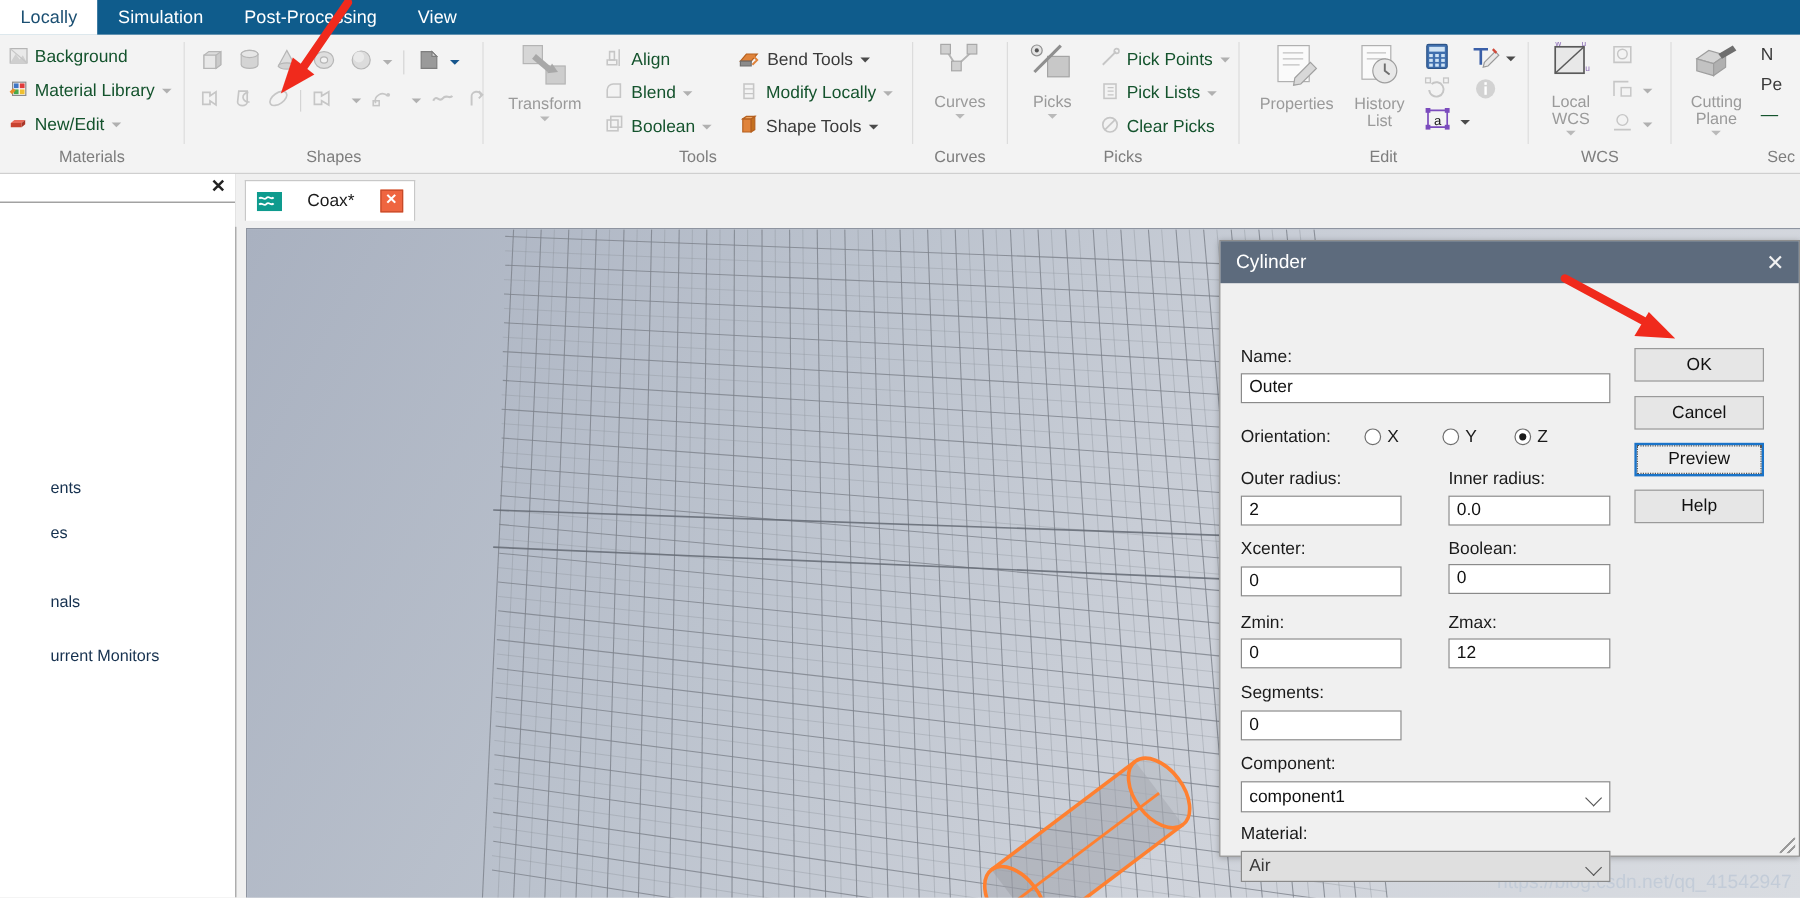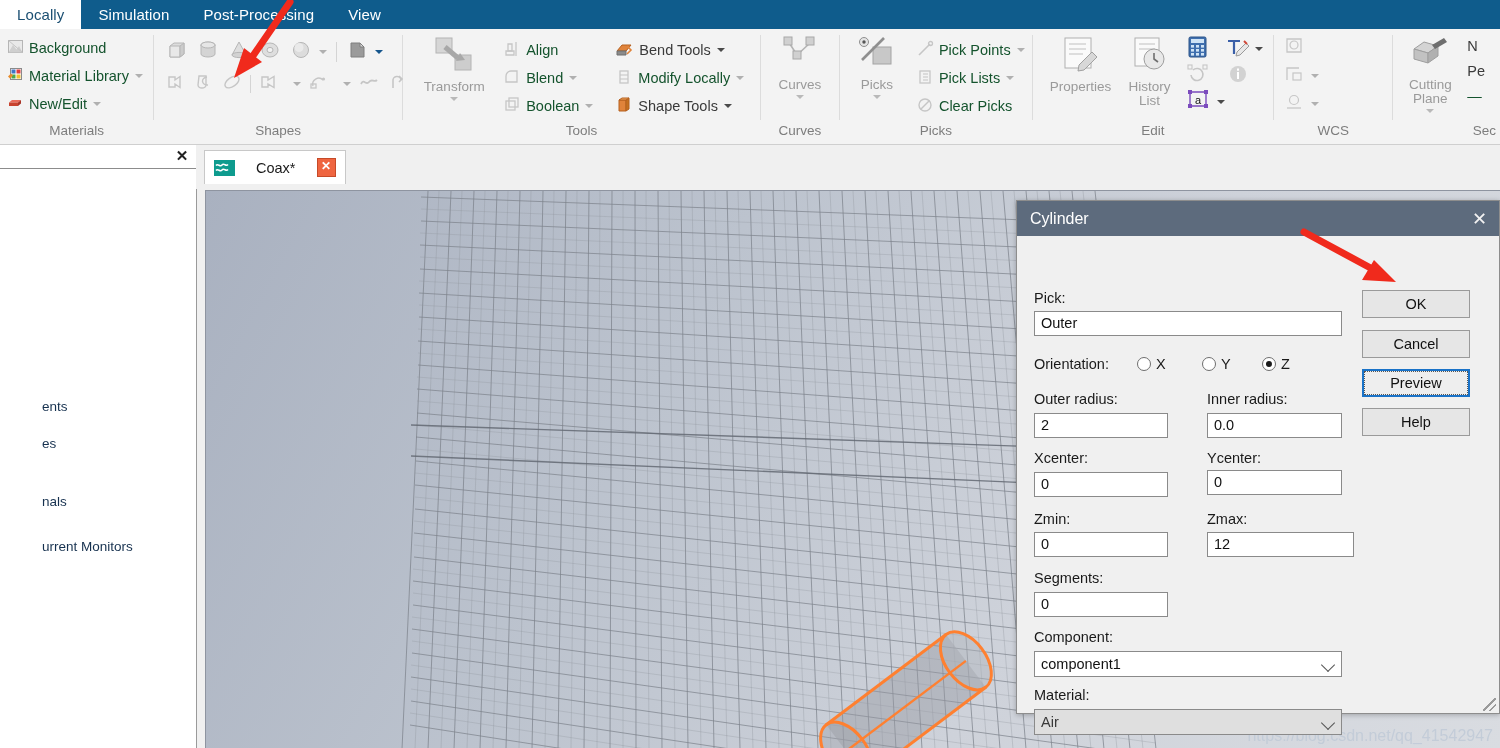--- a/index.html
+++ b/index.html
@@ -558,20 +558,33 @@
             <span class="caret on"></span>
           </div>
         </div>
       </div>
       <div class="rgroup-title">Edit</div>
     </div>
     <div class="rsep"></div>
 
     <div class="rgroup" style="width:122px;">
       <div class="rgroup-body" style="padding-left:6px;">
+        <div class="bigbtn" style="width:58px;">
+          <span class="ico">
+            <svg width="40" height="38" viewBox="0 0 40 38">
+              <rect x="7" y="4" width="24" height="22" fill="#e8e8e8" stroke="#5a5a5a" stroke-width="1.4"></rect>
+              <line x1="7" y1="26" x2="31" y2="4" stroke="#5a5a5a" stroke-width="1.3"></line>
+              <text x="7" y="3" font-size="7" fill="#8a6ab5" font-family="Liberation Sans">w</text>
+              <text x="29" y="3" font-size="7" fill="#8a6ab5" font-family="Liberation Sans">u</text>
+              <text x="32" y="24" font-size="7" fill="#8a6ab5" font-family="Liberation Sans">u</text>
+            </svg>
+          </span>
+          <span class="bl">Local WCS</span>
+          <span class="bcaret"></span>
+        </div>
         <div style="display:flex;flex-direction:column;margin-left:4px;padding-top:3px;gap:4px;">
           <div style="display:flex;align-items:center;height:24px;">
             <span class="ico">
               <svg width="21" height="20" viewBox="0 0 21 20">
                 <path d="M3 3h14v13H3z" fill="none" stroke="#c6c6c6" stroke-width="1.3"></path>
                 <circle cx="10" cy="9" r="4" fill="none" stroke="#c6c6c6" stroke-width="1.2"></circle>
               </svg>
             </span>
           </div>
           <div style="display:flex;align-items:center;height:24px;">
@@ -809,21 +822,21 @@
     <div class="watermark">https://blog.csdn.net/qq_41542947</div>
   </div>
 
   <div class="dlg">
     <div class="dlg-title">
       <span>Cylinder</span>
       <span class="dlg-x">✕</span>
     </div>
     <div class="dlg-body">
 
-      <div class="fl" style="left:17px;top:54px;">Pick:</div>
+      <div class="fl" style="left:17px;top:54px;">Name:</div>
       <div class="fi" style="left:17px;top:75px;width:308px;">Outer</div>
 
       <div class="fl" style="left:17px;top:120px;">Orientation:</div>
       <div class="radio" style="left:120px;top:120px;">
         <span class="rdot"></span>
         <span>X</span>
       </div>
       <div class="radio" style="left:185px;top:120px;">
         <span class="rdot"></span>
         <span>Y</span>
@@ -833,27 +846,27 @@
         <span>Z</span>
       </div>
 
       <div class="fl" style="left:17px;top:155px;">Outer radius:</div>
       <div class="fi" style="left:17px;top:177px;width:134px;">2</div>
       <div class="fl" style="left:190px;top:155px;">Inner radius:</div>
       <div class="fi" style="left:190px;top:177px;width:135px;">0.0</div>
 
       <div class="fl" style="left:17px;top:214px;">Xcenter:</div>
       <div class="fi" style="left:17px;top:236px;width:134px;">0</div>
-      <div class="fl" style="left:190px;top:214px;">Ycenter:</div>
+      <div class="fl" style="left:190px;top:214px;">Boolean:</div>
       <div class="fi" style="left:190px;top:234px;width:135px;">0</div>
 
       <div class="fl" style="left:17px;top:275px;">Zmin:</div>
       <div class="fi" style="left:17px;top:296px;width:134px;">0</div>
       <div class="fl" style="left:190px;top:275px;">Zmax:</div>
-      <div class="fi" style="left:190px;top:296px;width:147px;">12</div>
+      <div class="fi" style="left:190px;top:296px;width:135px;">12</div>
 
       <div class="fl" style="left:17px;top:334px;">Segments:</div>
       <div class="fi" style="left:17px;top:356px;width:134px;">0</div>
 
       <div class="fl" style="left:17px;top:393px;">Component:</div>
       <div class="fsel" style="left:17px;top:415px;width:308px;">
         <span>component1</span>
         <span class="chev"></span>
       </div>
 

